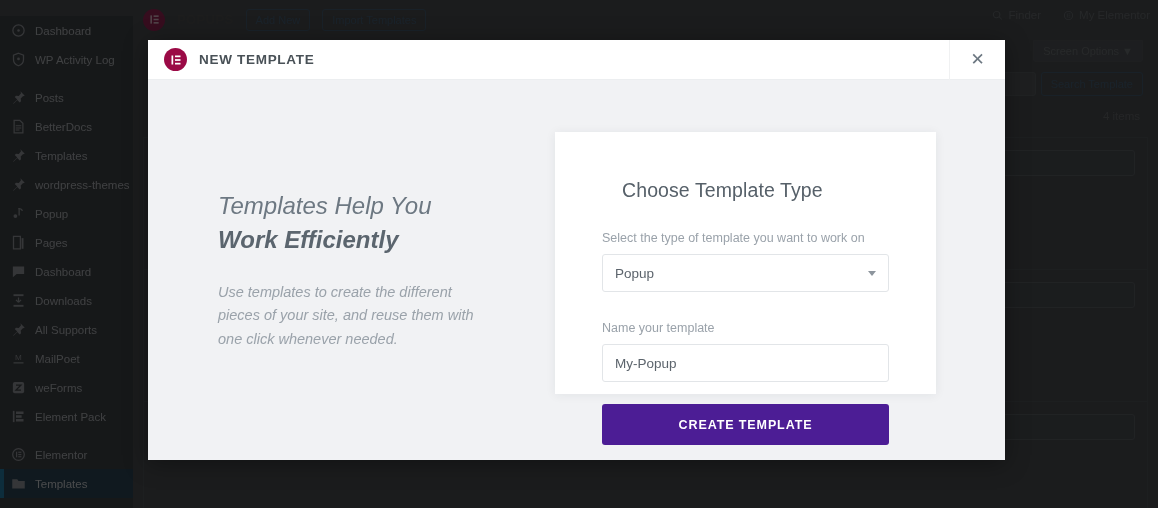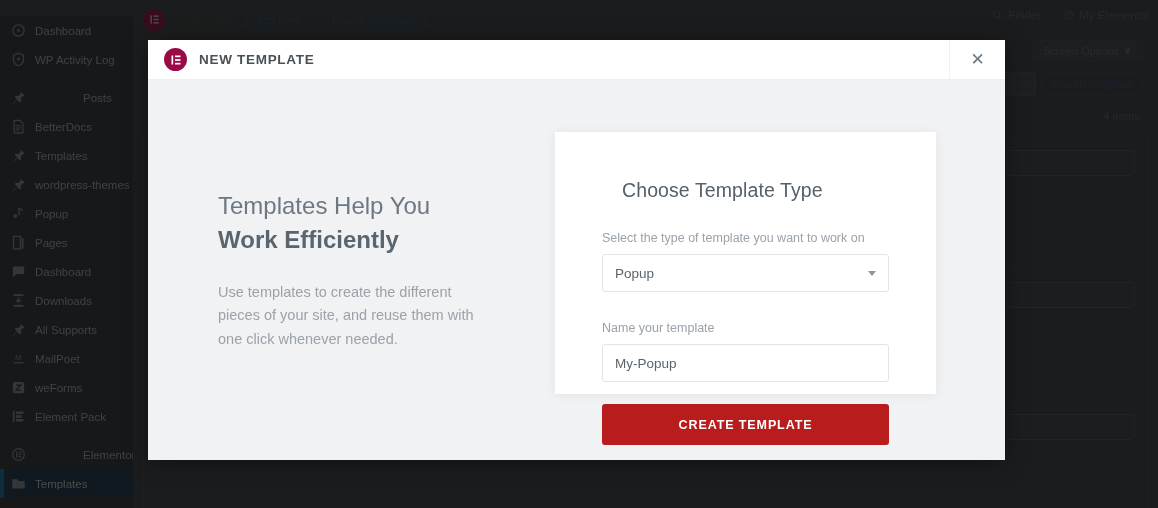--- a/index.html
+++ b/index.html
@@ -17,21 +17,21 @@
     position: absolute; left: 0; top: 16px;
     width: 133px; height: 508px;
     background: #23282d;
   }
   .wp-menu-item {
     display: flex; align-items: center;
     height: 29px; padding-left: 8px;
     color: #b4b9be; font-size: 11.5px;
     white-space: nowrap;
   }
-  .wp-menu-item.sep { margin-top: 9px; gap: 48px; }
+  .wp-menu-item.sep { margin-top: 9px; }
   .wp-menu-item.current {
     background: #0d2b40;
     color: #d8dde2;
     box-shadow: inset 4px 0 0 #0073aa;
     position: relative;
   }
   .wp-menu-item.current::after {
     content: ""; position: absolute; right: -8px; top: 50%;
     margin-top: -8px;
     border: 8px solid transparent; border-right-color: #32373c;
@@ -160,21 +160,21 @@
     display: flex; align-items: center; justify-content: center;
     cursor: pointer; color: #6d7882; font-size: 17px;
     border-left: 1px solid #f0f1f2;
   }
 
   .modal-body { flex: 1; display: flex; position: relative; }
 
   .promo {
     width: 407px; flex: none;
     display: flex; flex-direction: column; justify-content: center;
-    padding-left: 70px; padding-right: 24px;
+    padding-left: 70px; padding-right: 24px; font-style: italic;
   }
   .promo h2 {
     font-size: 24px; font-weight: 400; color: #6d7882;
     line-height: 1.42;
   }
   .promo h2 b { font-weight: 700; color: #5b656e; display: block; }
   .promo p {
     margin-top: 24px; font-size: 14.5px; line-height: 1.62;
     color: #9aa2aa; max-width: 262px;
   }
@@ -201,21 +201,21 @@
     font-family: inherit;
   }
   .select { justify-content: space-between; cursor: pointer; }
   .caret {
     width: 0; height: 0;
     border-left: 4.5px solid transparent; border-right: 4.5px solid transparent;
     border-top: 5px solid #8d959d;
   }
   .create-btn {
     margin-top: 22px; width: 287px; height: 41px;
-    background: #b91c1c; border: none; border-radius: 3px;
+    background: #4c1d95; border: none; border-radius: 3px;
     color: #fff; font-size: 12.5px; font-weight: 700; letter-spacing: .9px;
     cursor: pointer; font-family: inherit;
   }
 </style>
 </head>
 <body>
 
 <div id="app">
 
   <div class="wp-sidebar">

